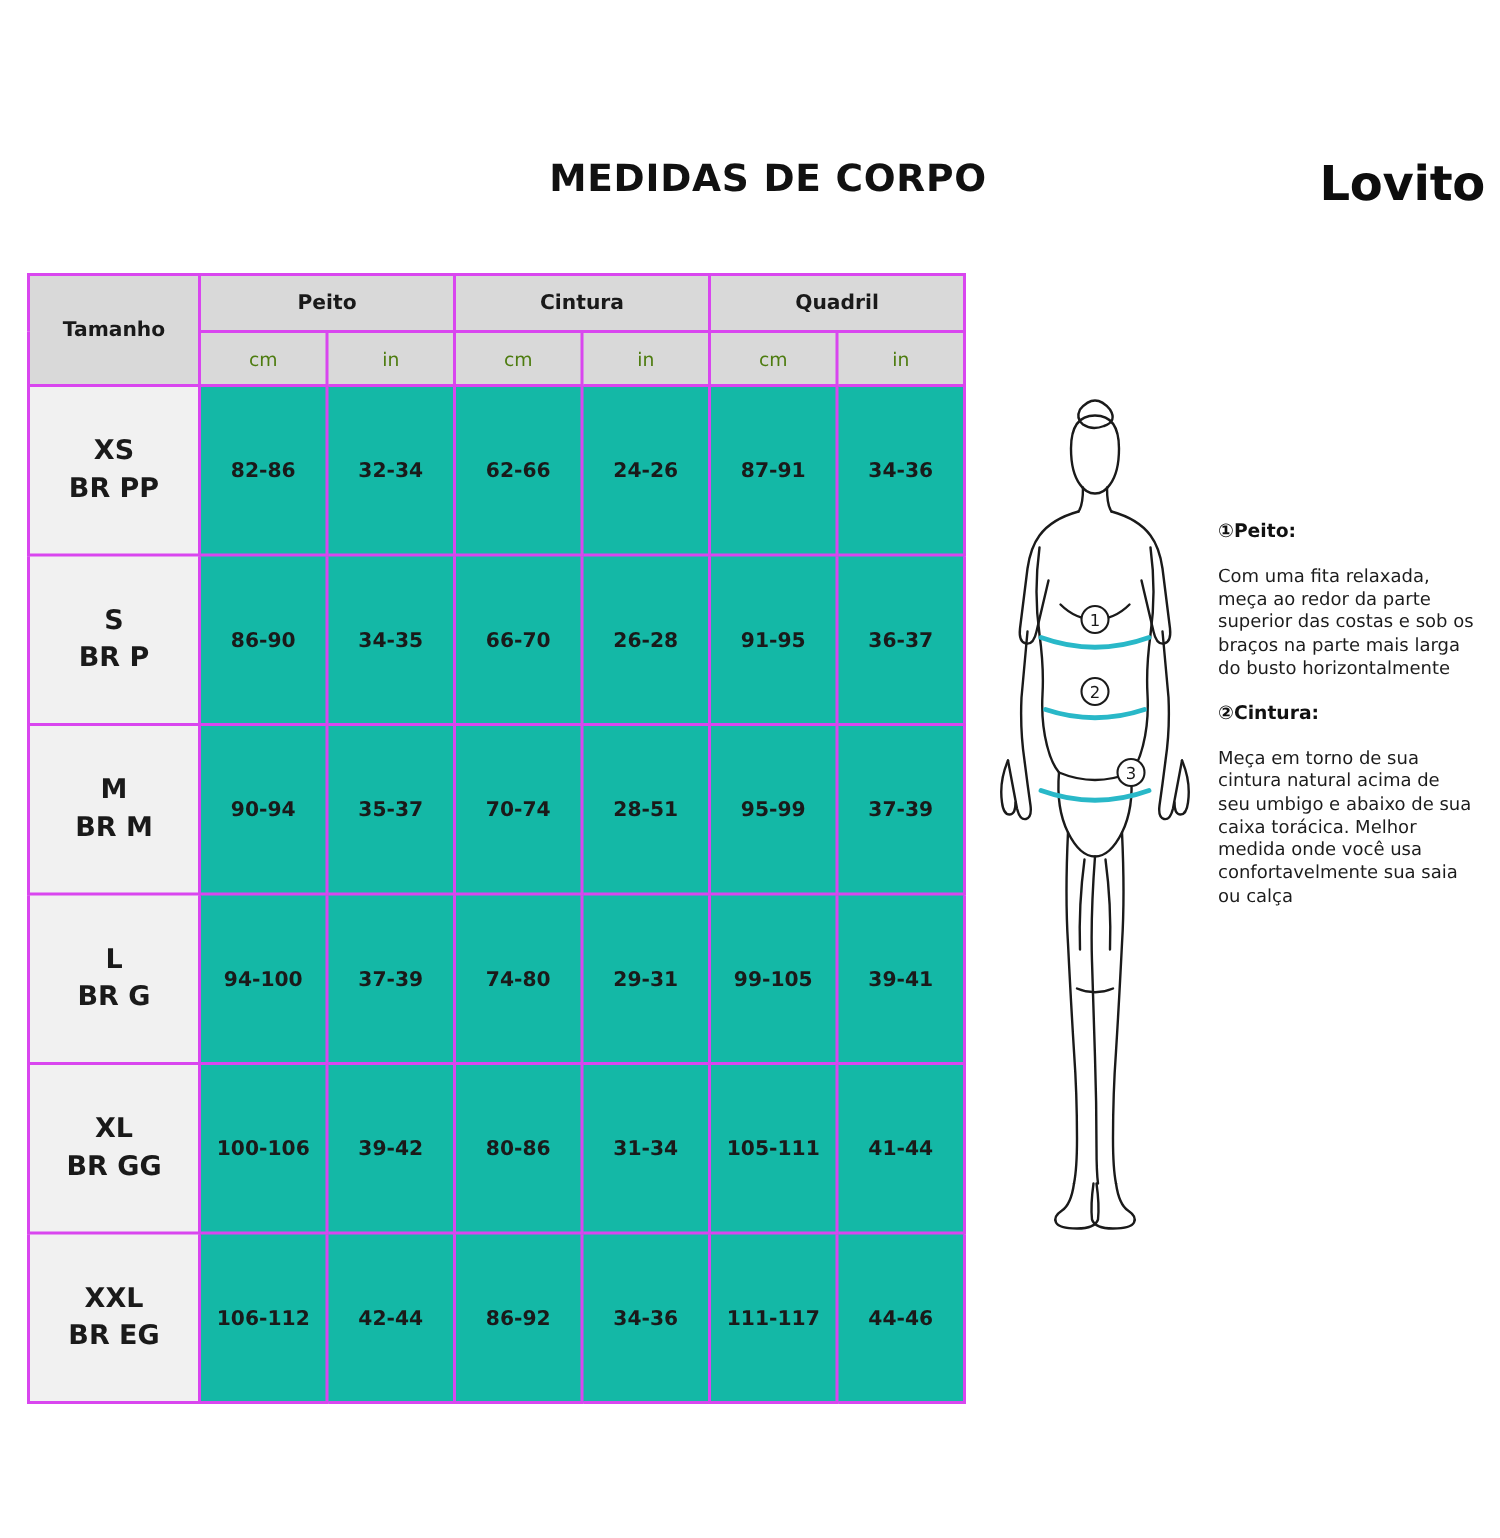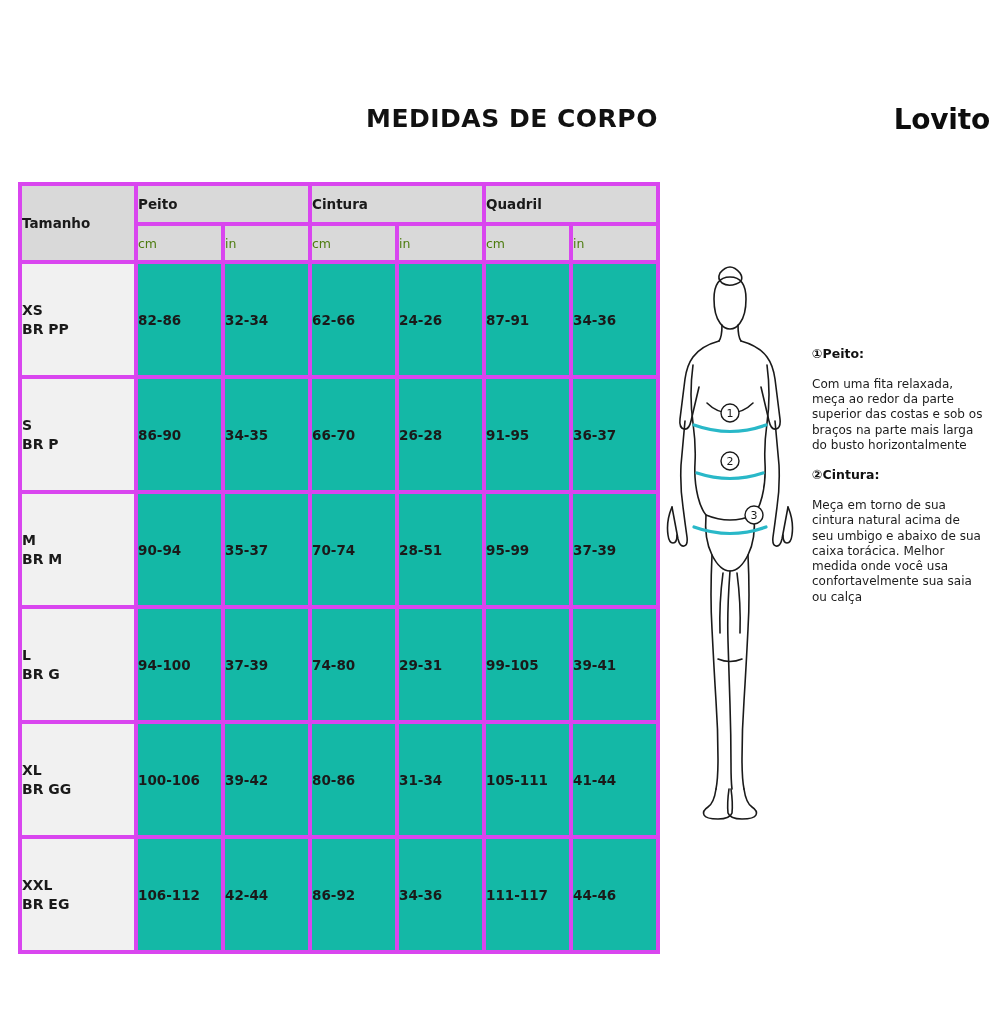--- a/index.html
+++ b/index.html
@@ -33,57 +33,57 @@
     text-align: center;
     font-size: 25px;
     font-weight: bold;
     letter-spacing: 0.5px;
     color: #111111;
   }
   .brand {
     position: absolute;
     right: 22px;
     top: 103px;
-    font-size: 28px;
+    font-size: 32px;
     font-weight: bold;
     letter-spacing: -0.2px;
     color: #0d0d0d;
     font-family: "DejaVu Sans", sans-serif;
   }
 
   
   .size-table {
     position: absolute;
     left: 18px;
     top: 182px;
     border-collapse: collapse;
     table-layout: fixed;
   }
   .size-table td, .size-table th {
-    border: 4px solid #d946ef;
-    text-align: left;
+    border: 2px solid #d946ef;
+    text-align: center;
     vertical-align: middle;
     padding: 0;
   }
   .hdr-cell {
     background: #d9d9d9;
     font-size: 13.5px;
     font-weight: bold;
     color: #1a1a1a;
   }
   .hdr-unit {
     background: #d9d9d9;
     font-size: 12.5px;
     font-weight: normal;
     color: #4d7c0f;
     height: 34px;
   }
   .size-cell {
     background: #f1f1f1;
-    font-size: 14px;
+    font-size: 18px;
     font-weight: bold;
     line-height: 1.35;
     color: #1a1a1a;
   }
   .val-cell {
     background: #14b8a6;
     font-size: 13.5px;
     font-weight: bold;
     color: #1a1a1a;
   }

